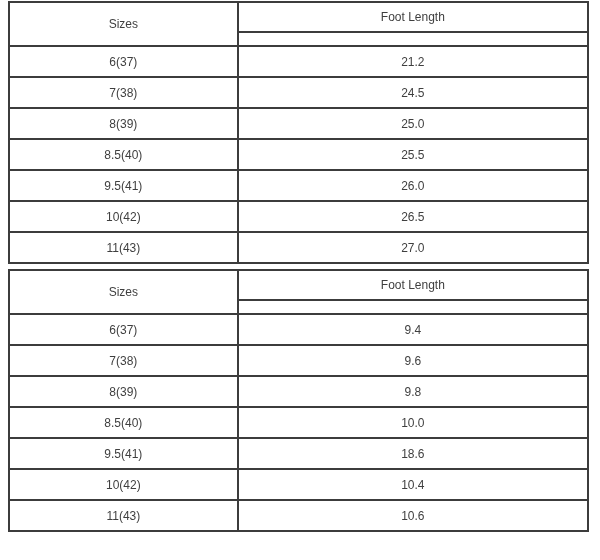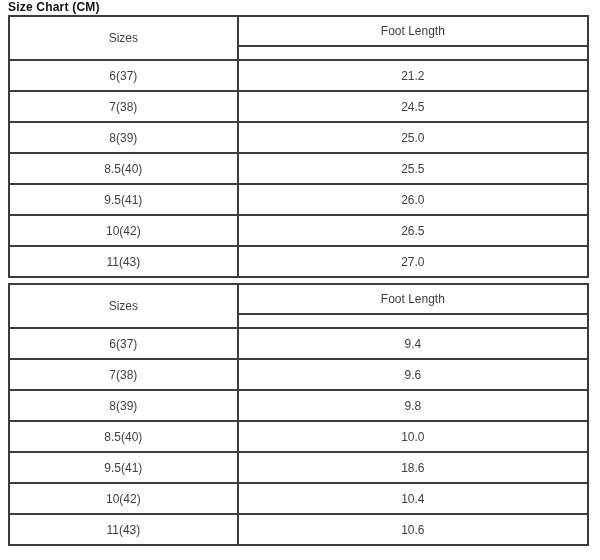--- a/index.html
+++ b/index.html
@@ -42,21 +42,20 @@
   .col-length { width: 60.5%; }
   .header-cell     { height: 28px; }
   .subheader-cell  { height: 12px; }
   .data-cell       { height: 29px; }
   .table-section-2 { margin-top: 5px; }
 </style>
 </head>
 <body>
 
 <section class="table-section">
-  <h2 class="chart-title">Size Chart (CM)</h2>
   <table class="size-table">
     <colgroup>
       <col class="col-sizes">
       <col class="col-length">
     </colgroup>
     <tbody>
       <tr>
         <td class="header-cell" rowspan="2">Sizes</td>
         <td class="header-cell">Foot Length</td>
       </tr>

